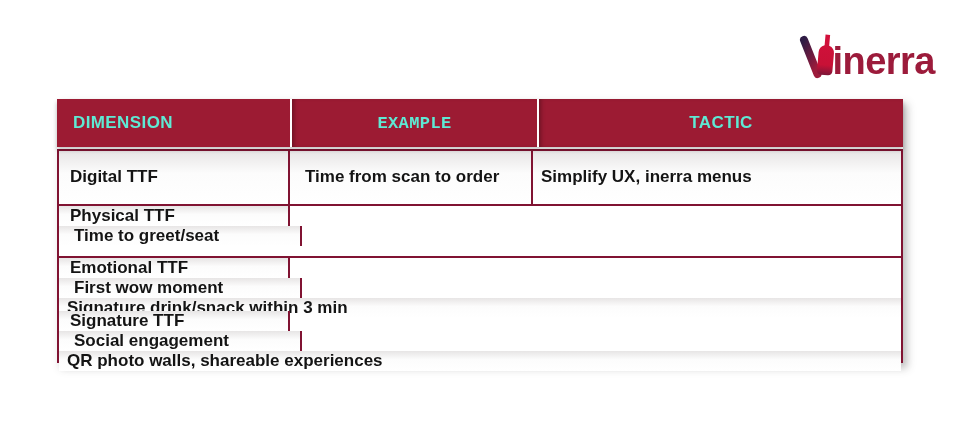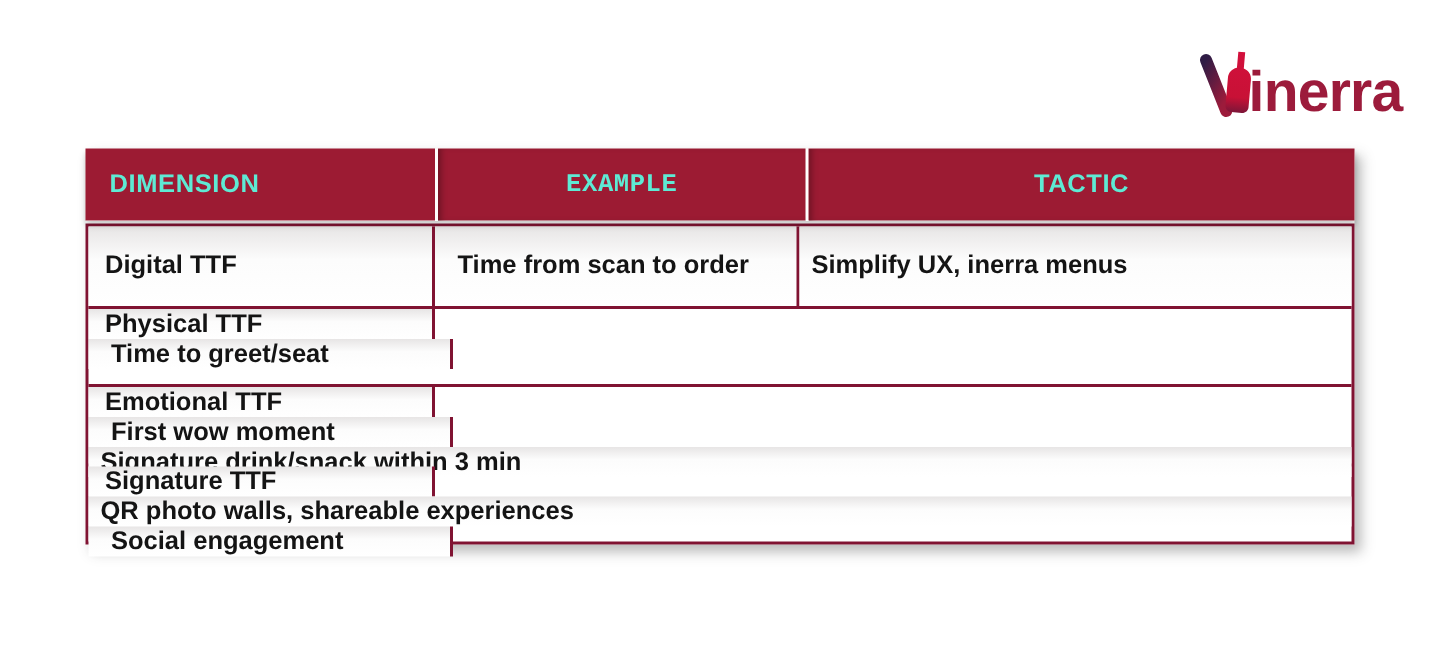--- a/index.html
+++ b/index.html
@@ -81,18 +81,18 @@
     </div>
 
     <div class="trow">
       <div class="td c1">Emotional TTF</div>
       <div class="td c2">First wow moment</div>
       <div class="td c3">Signature drink/snack within 3 min</div>
     </div>
 
     <div class="trow">
       <div class="td c1">Signature TTF</div>
+      <div class="td c2">Social engagement</div>
       <div class="td c3">QR photo walls, shareable experiences</div>
-      <div class="td c2">Social engagement</div>
     </div>
 
   </div>
 </div>
 
 </body></html>

